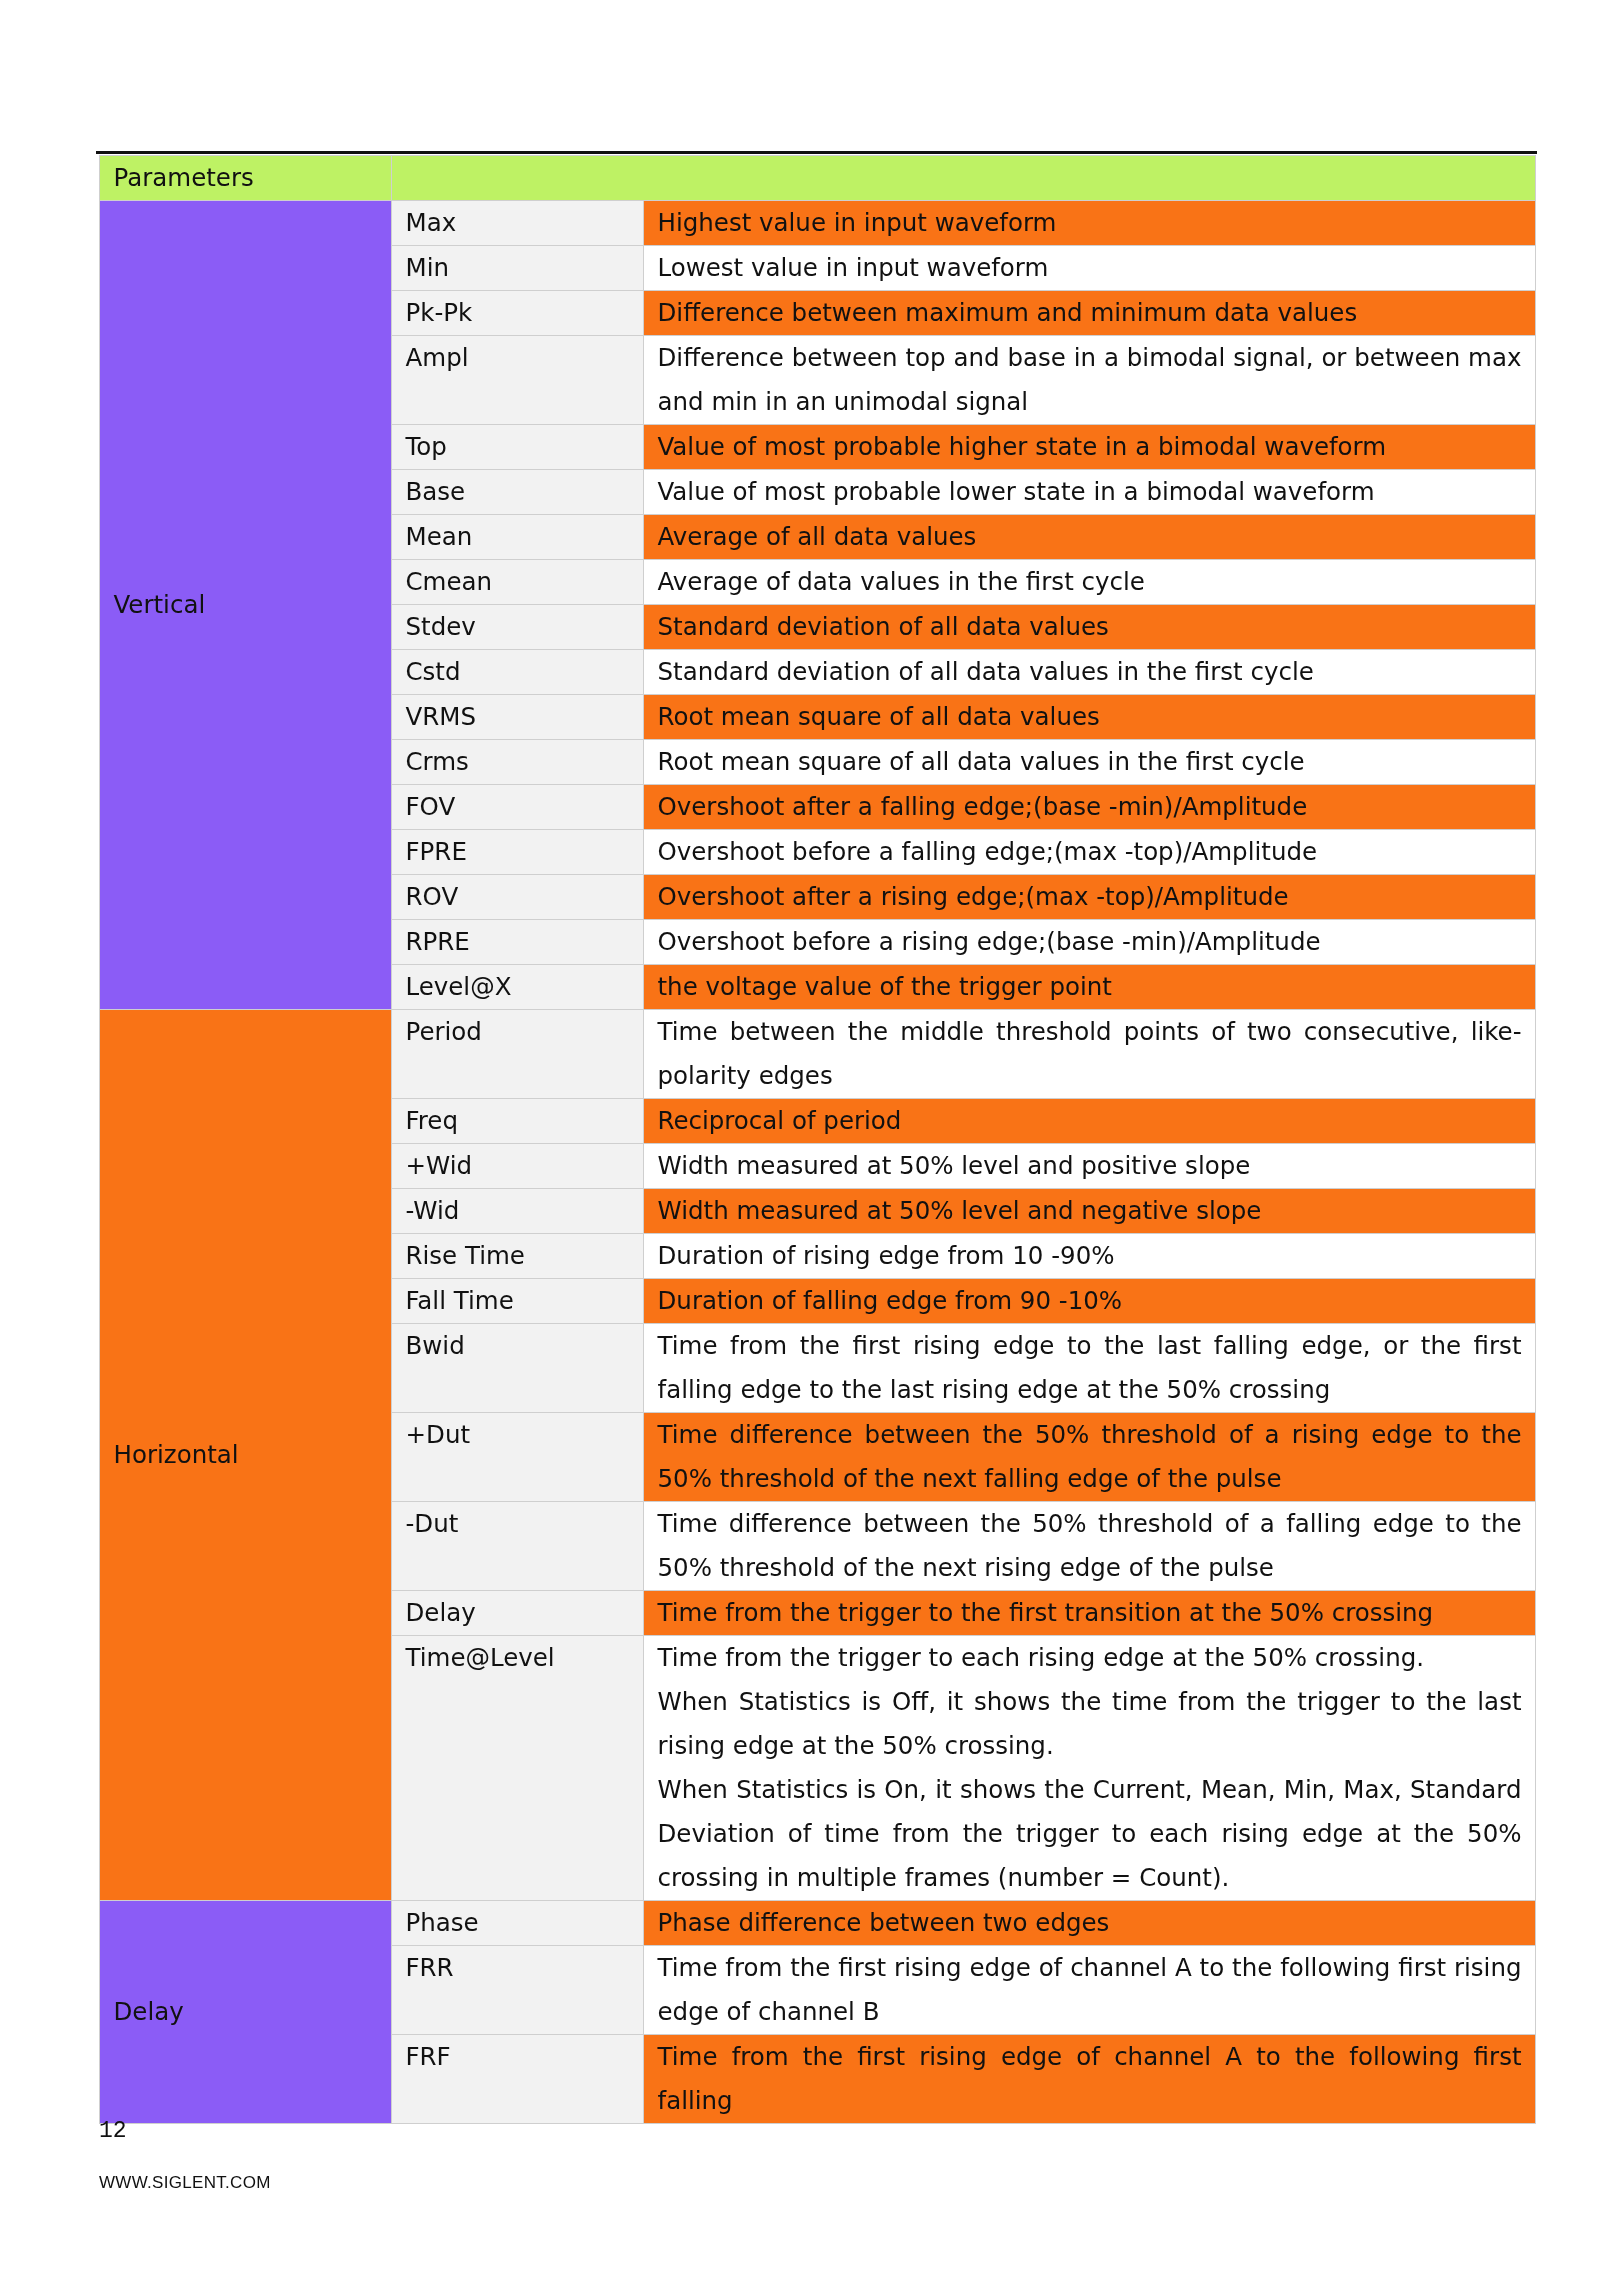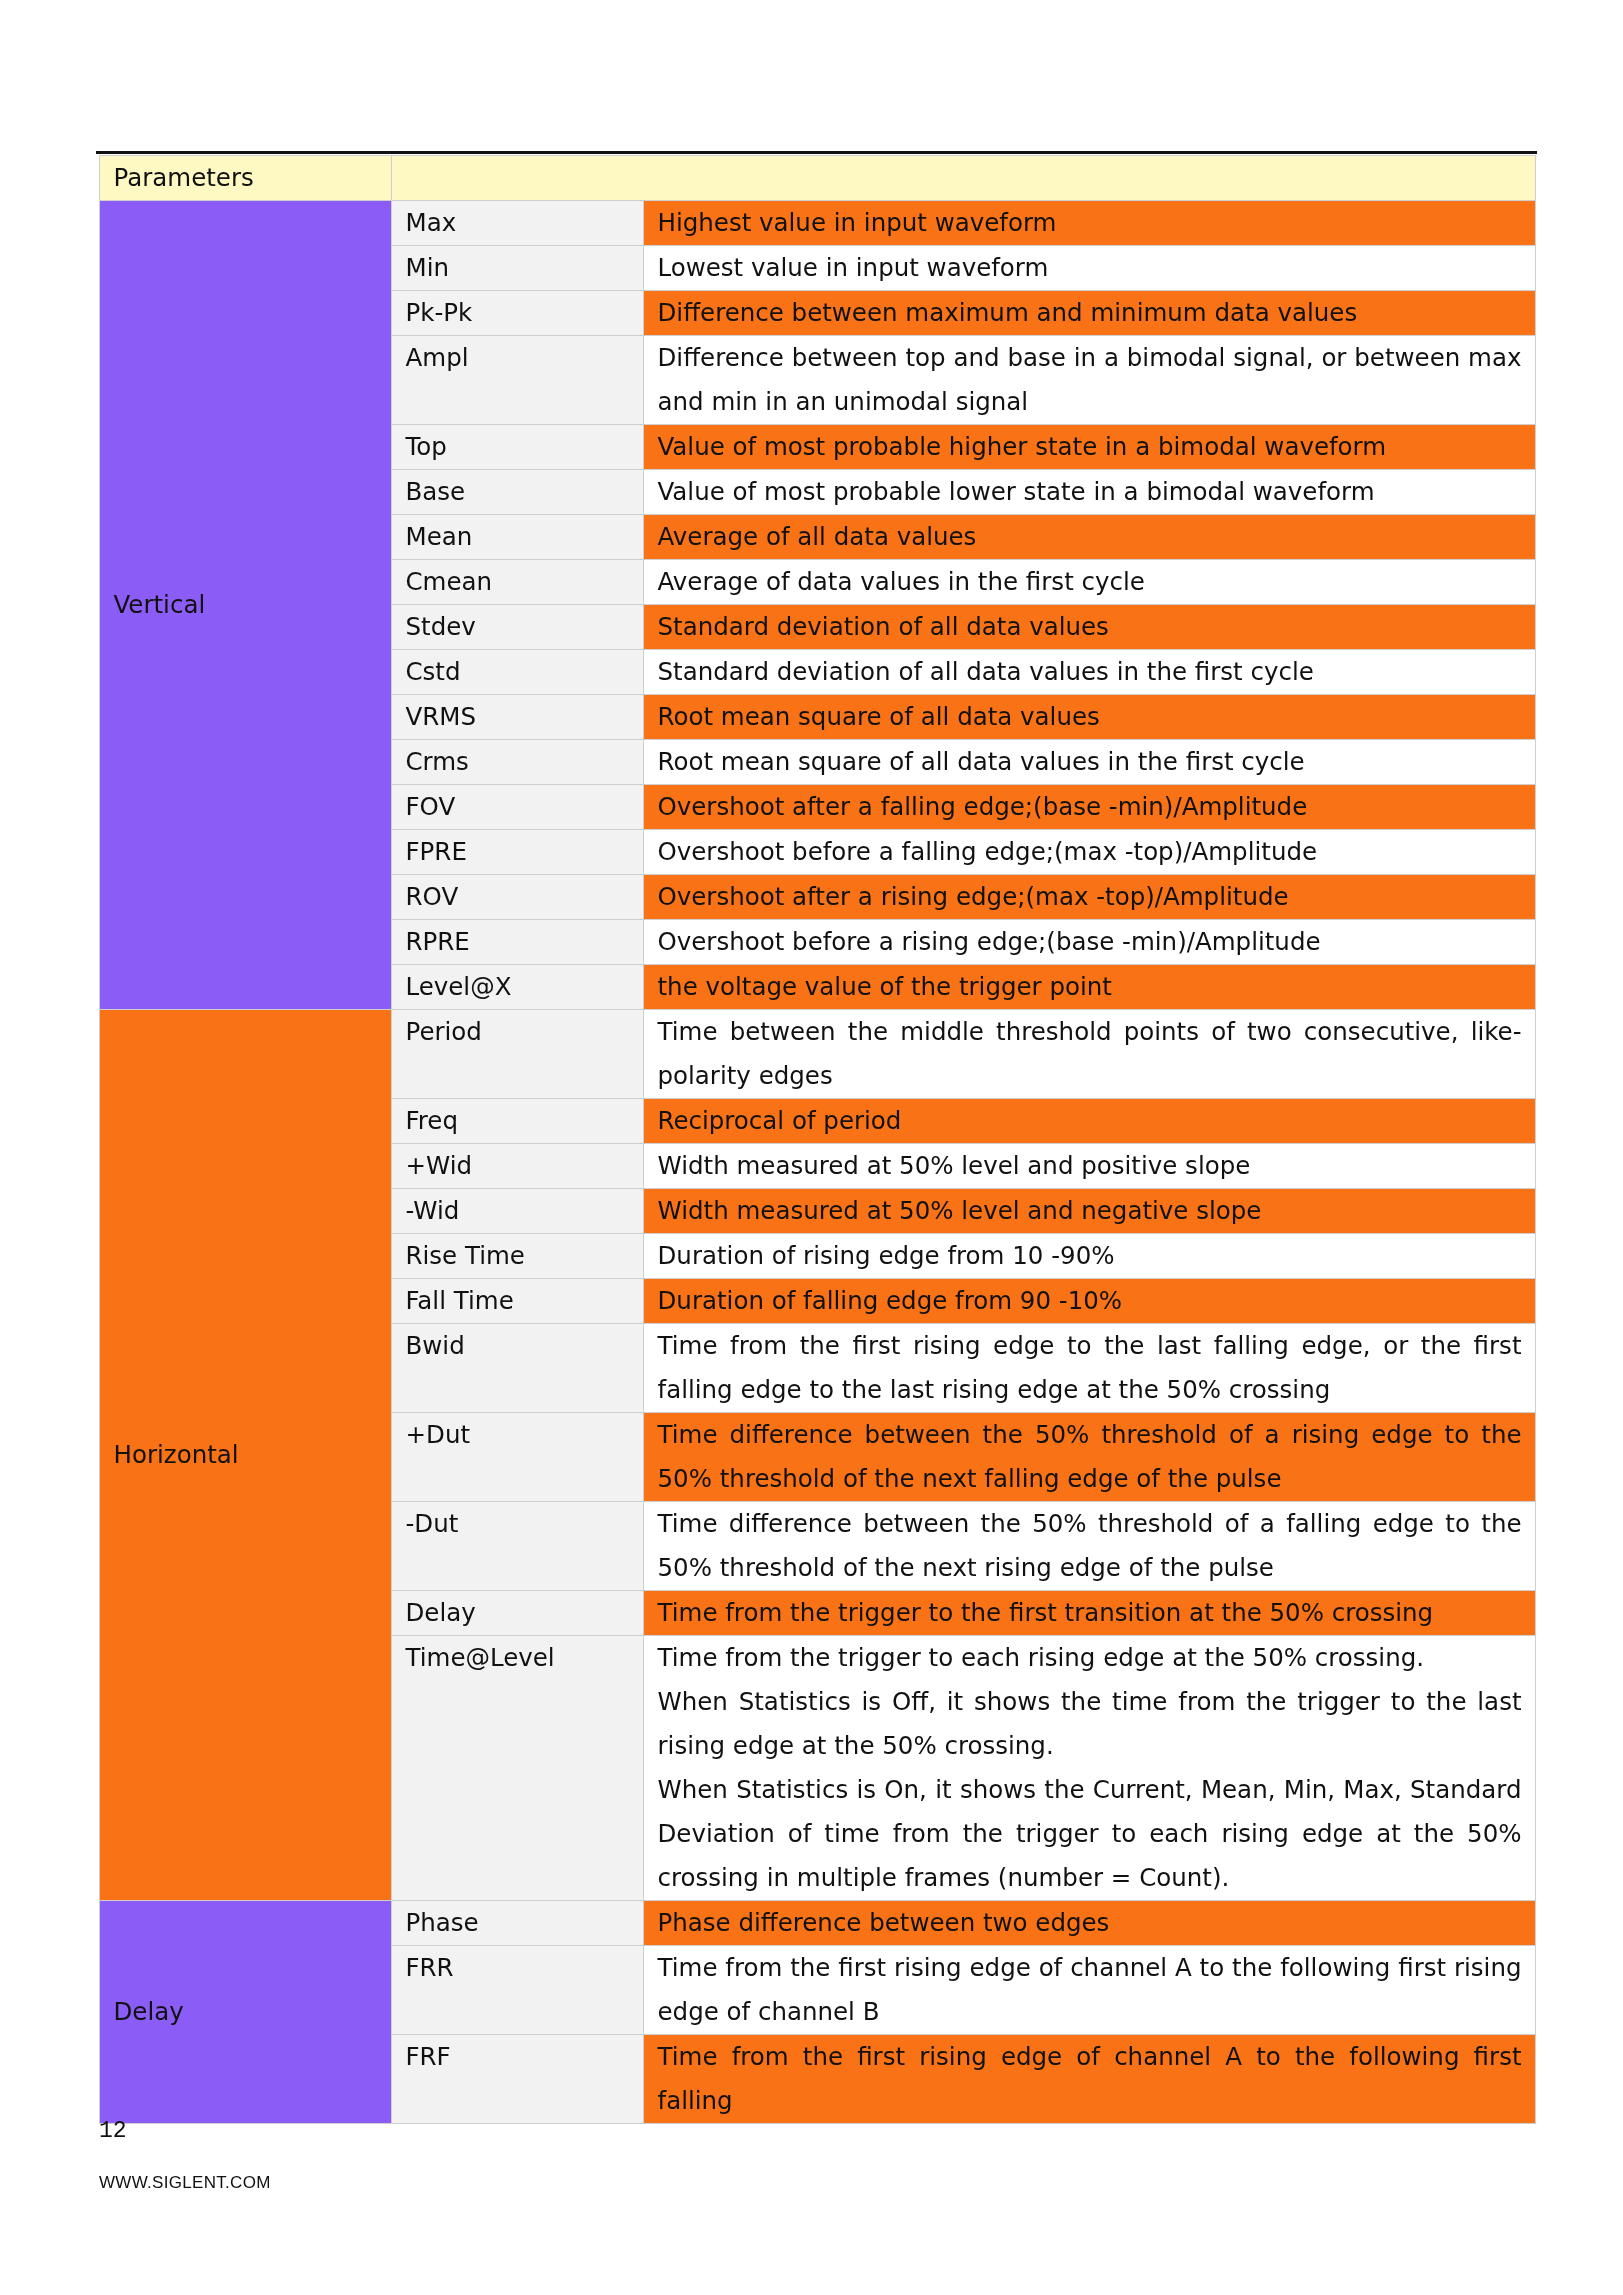--- a/index.html
+++ b/index.html
@@ -13,21 +13,21 @@
   table.params td { border: 1.7px solid #cfcfcf; vertical-align: top; padding: 0 13.5px;
                     line-height: 44px; }
   td.cat { vertical-align: middle !important; }
   td.cat-gray { background: #8b5cf6; }
   td.cat-white { background: #f97316; }
   td.name { background: #f2f2f2; }
   td.desc { text-align: justify; text-align-last: left; }
   td.desc.g { background: #f97316; }
   td.desc.w { background: #ffffff; }
   .desc-line { display: block; }
-  tr.head td { background: #fef9c3; }
+  tr.head td { background: #bef264; }
   .page-num { position: absolute; left: 99px; top: 2118px; font-family: Liberation Mono, monospace; font-size: 23px; }
   .site { position: absolute; left: 99px; top: 2173px; font-family: "Liberation Sans", sans-serif; font-size: 17px; letter-spacing: 0.3px; }
 </style>
 </head>
 <body>
 
 <div class="header-title">SDS1000X-U Series Digital Oscilloscope</div>
 <div class="header-rule"></div>
 
 <table class="params">

